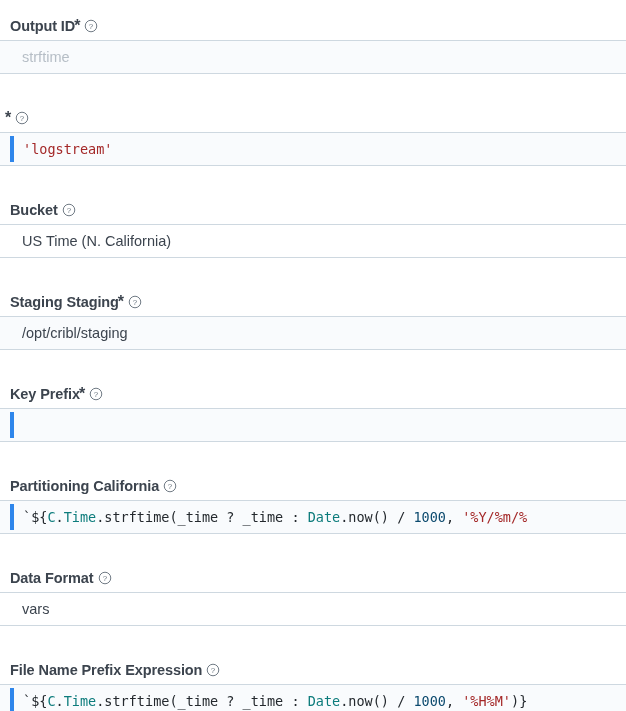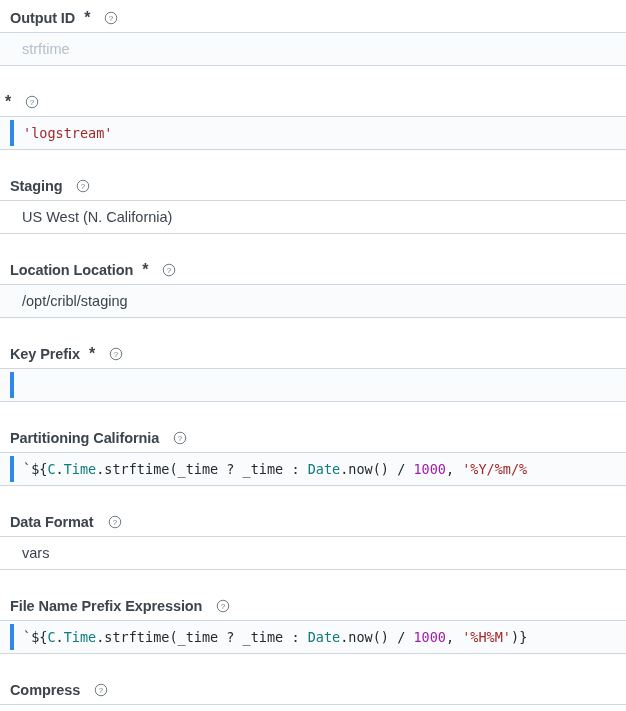--- a/index.html
+++ b/index.html
@@ -25,23 +25,23 @@
 
   .field {
     padding: 0 0 0 10px;
     margin: 0;
   }
 
   
   .label-row {
     display: flex;
     align-items: center;
-    gap: 14px;
+    gap: 4px;
     height: 28px;
-    padding-top: 4px;
+    padding-top: 12px;
   }
   .label-text {
     font-size: 14.5px;
     font-weight: bold;
     color: #3c444e;
     letter-spacing: -0.1px;
     white-space: nowrap;
   }
   .req {
     font-weight: bold;
@@ -110,21 +110,21 @@
     white-space: pre;
     padding-left: 9px;
     color: #24292e;
     line-height: 34px;
     letter-spacing: 0px;
   }
 
   
   .t-str  { color: #a42828; }
   .t-ident{ color: #0d7c7c; }
-  .t-num  { color: #a21caf; }
+  .t-num  { color: #0c4a6e; }
   .t-pl   { color: #24292e; }
 
   .gap { height: 18px; }
 </style>
 </head>
 <body>
 
 <div class="form">
     <div class="field">
       <div class="label-row">
@@ -153,36 +153,36 @@
         </span>
       </div>
       <div class="code">
         <div class="caret"></div>
         <div class="code-text"><span class="t-str">'logstream'</span></div>
       </div>
     </div>
     <div class="gap"></div>
     <div class="field">
       <div class="label-row">
-        <span class="label-text">Staging</span>
+        <span class="label-text">Bucket</span>
         <span class="help-icon">
           <svg viewBox="0 0 16 16" width="14" height="14">
             <circle cx="8" cy="8" r="6.6" fill="none" stroke="#6b7680" stroke-width="1.1"></circle>
             <text x="8" y="11.4" text-anchor="middle" font-family="Liberation Sans, sans-serif" font-size="9" fill="#6b7680">?</text>
           </svg>
         </span>
       </div>
       <div class="input">
-        <span>US West (N. California)</span>
-      </div>
-    </div>
-    <div class="gap"></div>
-    <div class="field">
-      <div class="label-row">
-        <span class="label-text">Location Location</span>
+        <span>US Time (N. California)</span>
+      </div>
+    </div>
+    <div class="gap"></div>
+    <div class="field">
+      <div class="label-row">
+        <span class="label-text">Staging Staging</span>
         <span class="req" style="margin-left: -5px;">*</span>
         <span class="help-icon">
           <svg viewBox="0 0 16 16" width="14" height="14">
             <circle cx="8" cy="8" r="6.6" fill="none" stroke="#6b7680" stroke-width="1.1"></circle>
             <text x="8" y="11.4" text-anchor="middle" font-family="Liberation Sans, sans-serif" font-size="9" fill="#6b7680">?</text>
           </svg>
         </span>
       </div>
       <div class="input tinted">
         <span>/opt/cribl/staging</span>

